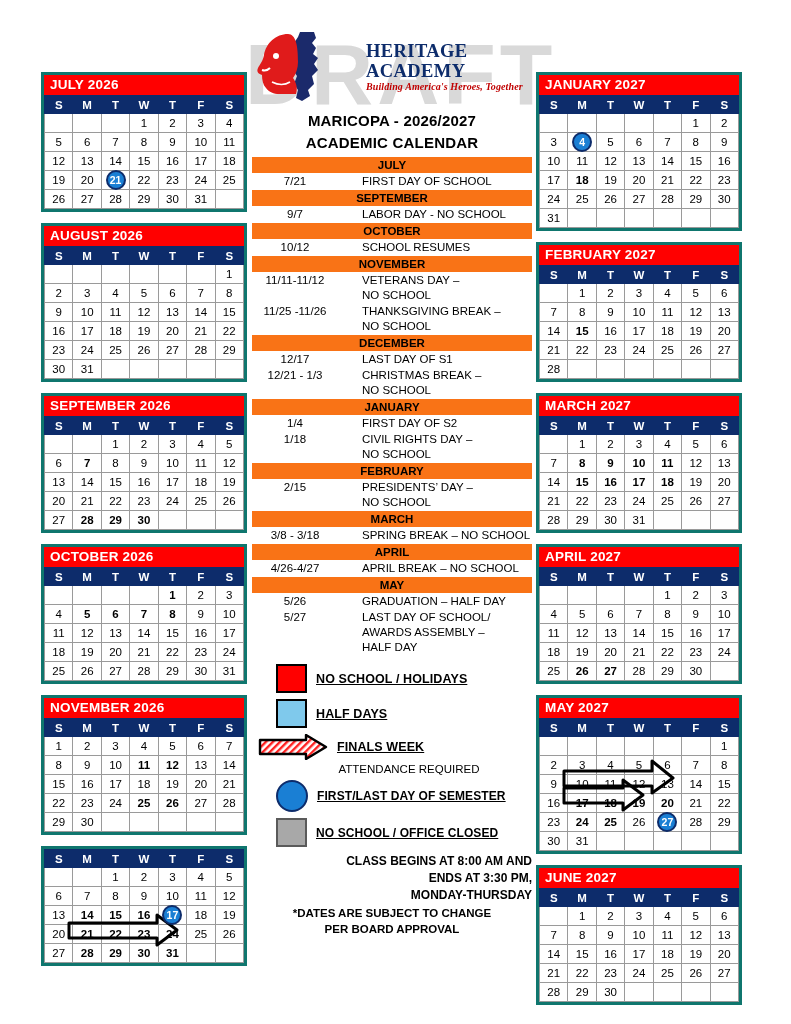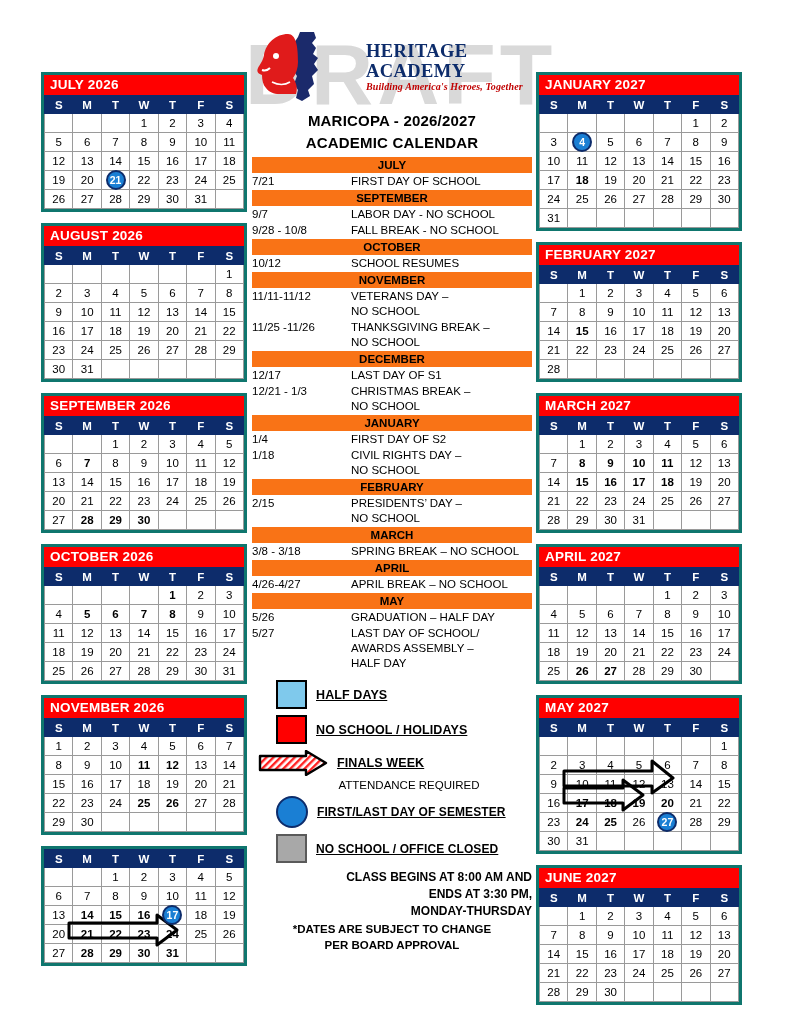--- a/index.html
+++ b/index.html
@@ -76,21 +76,21 @@
     line-height:22px;letter-spacing:.2px;
   }
   .title2{margin-bottom:3px;}
 
   
   .ev-head{
     background:#f97316;text-align:center;font-weight:bold;font-size:11.5px;
     color:#000;line-height:16px;margin-top:1px;
   }
   .ev-row{display:flex;font-size:11.5px;line-height:15px;color:#000;margin:1px 0;}
-  .ev-date{width:86px;flex:0 0 86px;text-align:left;padding-right:13px;white-space:pre;}
+  .ev-date{width:86px;flex:0 0 86px;text-align:center;padding-right:24px;white-space:pre;}
   .ev-desc{flex:1;text-align:left;}
   .ev-desc .cont{display:block;}
 
   
   .legend{margin-top:9px;}
   .lg-row{display:flex;align-items:center;margin-bottom:6px;}
   .sw{width:27px;height:25px;border:2px solid #000;flex:0 0 27px;margin-left:24px;}
   .sw-red{background:#ff0000;}
   .sw-blue{background:#7fc9ec;}
   .sw-gray{background:#a8a8a8;border:2px solid #5a5a5a;}
@@ -949,24 +949,20 @@
         <div class="ev-head">JULY</div>
         <div class="ev-row">
           <div class="ev-date">7/21</div>
           <div class="ev-desc"><span>FIRST DAY OF SCHOOL</span></div>
         </div>
         <div class="ev-head">SEPTEMBER</div>
         <div class="ev-row">
           <div class="ev-date">9/7</div>
           <div class="ev-desc"><span>LABOR DAY - NO SCHOOL</span></div>
         </div>
-        <div class="ev-row">
-          <div class="ev-date">9/28 - 10/8</div>
-          <div class="ev-desc"><span>FALL BREAK - NO SCHOOL</span></div>
-        </div>
         <div class="ev-head">OCTOBER</div>
         <div class="ev-row">
           <div class="ev-date">10/12</div>
           <div class="ev-desc"><span>SCHOOL RESUMES</span></div>
         </div>
         <div class="ev-head">NOVEMBER</div>
         <div class="ev-row">
           <div class="ev-date">11/11-11/12</div>
           <div class="ev-desc"><span>VETERANS DAY –</span><span class="cont">NO SCHOOL</span></div>
         </div>
@@ -1012,29 +1008,29 @@
           <div class="ev-date">5/26</div>
           <div class="ev-desc"><span>GRADUATION – HALF DAY</span></div>
         </div>
         <div class="ev-row">
           <div class="ev-date">5/27</div>
           <div class="ev-desc"><span>LAST DAY OF SCHOOL/</span><span class="cont">AWARDS ASSEMBLY –</span><span class="cont">HALF DAY</span></div>
         </div>
       </div>
 
     <div class="legend">
+
+      <div class="lg-row">
+        <div class="sw sw-red"></div>
+        <div class="lg-label">NO SCHOOL / HOLIDAYS</div>
+      </div>
 
       <div class="lg-row">
         <div class="sw sw-blue"></div>
         <div class="lg-label">HALF DAYS</div>
-      </div>
-
-      <div class="lg-row">
-        <div class="sw sw-red"></div>
-        <div class="lg-label">NO SCHOOL / HOLIDAYS</div>
       </div>
 
       <div class="lg-row">
         <svg class="arrow-sw" viewBox="0 0 70 26">
           <defs>
             <pattern id="hatch" width="5" height="5" patternTransform="rotate(45)" patternUnits="userSpaceOnUse">
               <rect width="5" height="5" fill="#ffffff"></rect>
               <rect width="2.4" height="5" fill="#ff2020"></rect>
             </pattern>
           </defs>

